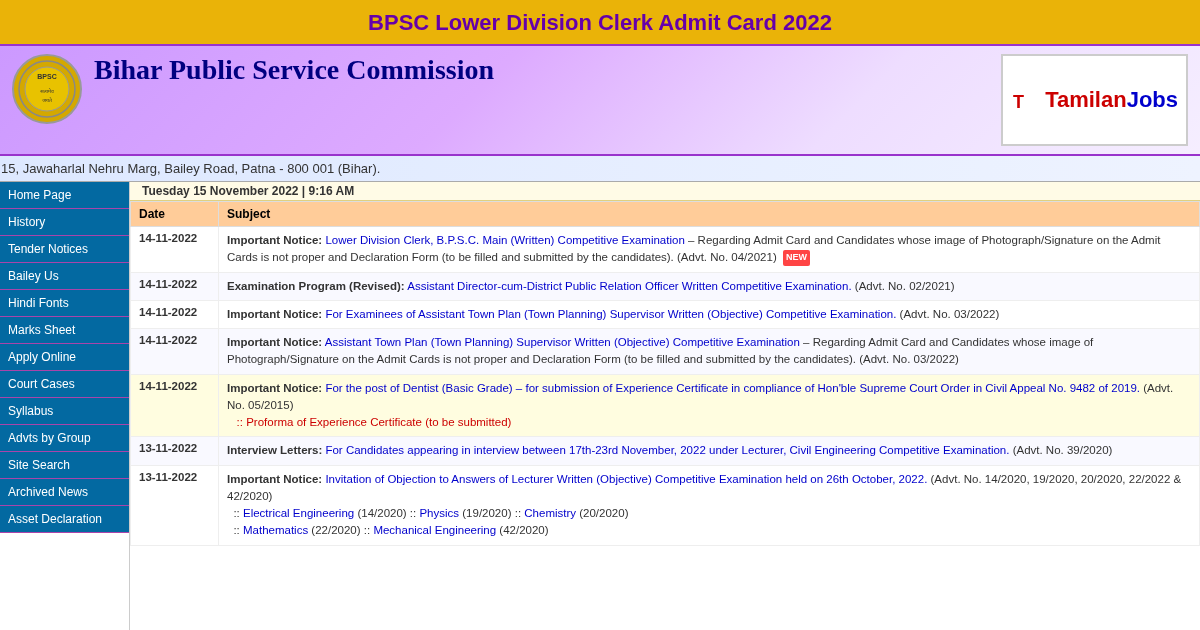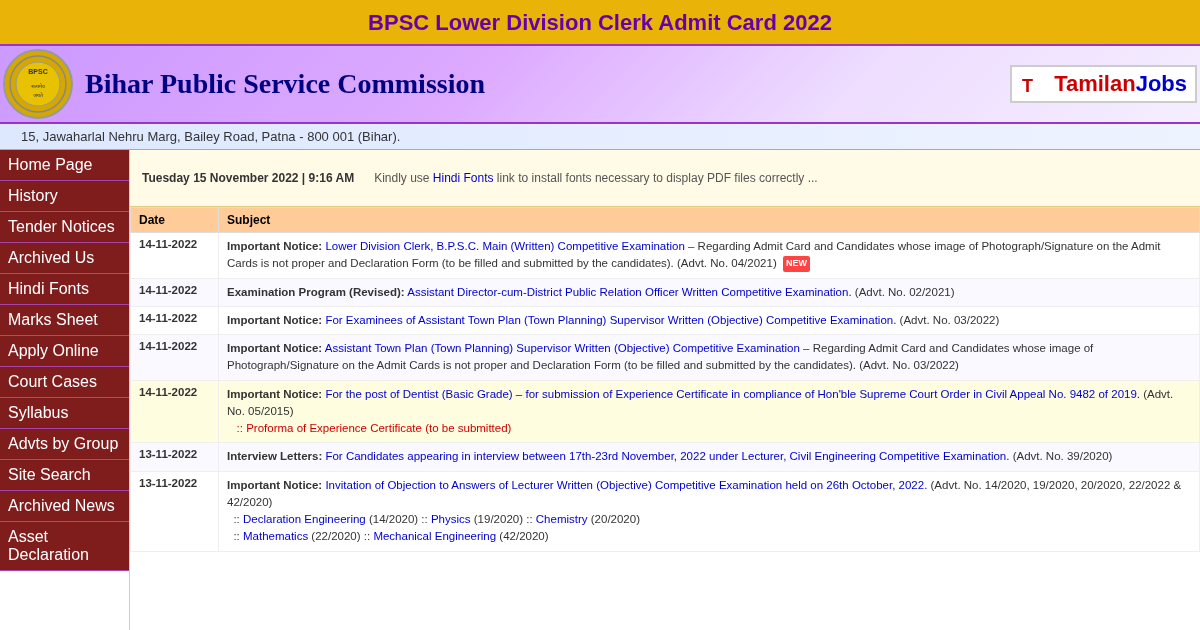--- a/index.html
+++ b/index.html
@@ -10,26 +10,25 @@
       font-size: 22px;
       font-weight: bold;
       color: #6600aa;
       padding: 10px 0 8px 0;
       background: #eab308;
     }
 
     .header-bar {
       background: linear-gradient(135deg, #cc99ff 0%, #ddaaff 40%, #eeddff 70%, #f5eeff 100%);
       display: flex;
-      align-items: center;
-      padding: 8px 3px;
+      padding: 8px 12px;
       border-top: 2px solid #9933cc;
       border-bottom: 2px solid #9933cc;
       position: relative;
-      height: 80px;
+      height: 112px;
     }
 
     .header-emblem {
       width: 70px;
       height: 70px;
       margin-right: 12px;
       background: #d4a800;
       border-radius: 50%;
       display: flex;
       align-items: center;
@@ -57,21 +56,21 @@
       align-items: center;
       font-size: 22px;
       font-weight: bold;
     }
 
     .header-logo-tamilan { color: #cc0000; }
     .header-logo-jobs { color: #0000cc; }
 
     .address-bar {
       background: linear-gradient(to right, #dde8ff, #eef3ff);
-      padding: 5px 21px;
+      padding: 5px 1px;
       font-size: 13px;
       color: #333;
       border-bottom: 1px solid #aaa;
       display: flex;
       align-items: center;
     }
 
     .main-layout {
       display: flex;
       height: 490px;
@@ -80,37 +79,37 @@
     .sidebar {
       width: 130px;
       background: #fff;
       flex-shrink: 0;
       border-right: 1px solid #ccc;
     }
 
     .sidebar-item {
       display: block;
       padding: 6px 8px;
-      font-size: 16px;
+      font-size: 12px;
       color: #fff;
-      background: #7f1d1d;
+      background: #0369a1;
       border-bottom: 1px solid #aa44aa;
       cursor: pointer;
       text-decoration: none;
     }
 
     .content-area {
       flex: 1;
       overflow-y: auto;
       background: #fff;
     }
 
     .date-bar {
       background: #fffbe6;
-      padding: 21px 12px;
+      padding: 2px 12px;
       border-bottom: 1px solid #e0d080;
       display: flex;
       align-items: center;
       gap: 20px;
       font-size: 12px;
     }
 
     .date-text { font-weight: bold; color: #333; }
     .date-hint { color: #555; }
     .date-hint a { color: #0000cc; }
@@ -200,36 +199,35 @@
   </div>
 </div>
 
 <div class="address-bar">15, Jawaharlal Nehru Marg, Bailey Road, Patna - 800 001 (Bihar).</div>
 
 <div class="main-layout">
   <nav class="sidebar">
     <a class="sidebar-item">Home Page</a>
     <a class="sidebar-item">History</a>
     <a class="sidebar-item">Tender Notices</a>
-    <a class="sidebar-item">Archived Us</a>
+    <a class="sidebar-item">Bailey Us</a>
     <a class="sidebar-item">Hindi Fonts</a>
     <a class="sidebar-item">Marks Sheet</a>
     <a class="sidebar-item">Apply Online</a>
     <a class="sidebar-item">Court Cases</a>
     <a class="sidebar-item">Syllabus</a>
     <a class="sidebar-item">Advts by Group</a>
     <a class="sidebar-item">Site Search</a>
     <a class="sidebar-item">Archived News</a>
     <a class="sidebar-item">Asset Declaration</a>
   </nav>
 
   <div class="content-area">
     <div class="date-bar">
       <span class="date-text">Tuesday 15 November 2022 | 9:16 AM</span>
-      <span class="date-hint">Kindly use <a href="#" class="link-blue">Hindi Fonts</a> link to install fonts necessary to display PDF files correctly ...</span>
     </div>
 
     <table class="notice-table">
       <thead>
         <tr>
           <th>Date</th>
           <th>Subject</th>
         </tr>
       </thead>
       <tbody>
@@ -289,21 +287,21 @@
             (Advt. No. 39/2020)
           </td>
         </tr>
 
         <tr>
           <td class="date-col">13-11-2022</td>
           <td class="subject-col">
             <strong>Important Notice:</strong>
             <a href="#" class="link-blue"> Invitation of Objection to Answers of Lecturer Written (Objective) Competitive Examination held on 26th October, 2022.</a>
             (Advt. No. 14/2020, 19/2020, 20/2020, 22/2022 &amp; 42/2020)<br>
-            &nbsp;&nbsp;:: <a href="#" class="link-blue">Declaration Engineering</a> (14/2020)
+            &nbsp;&nbsp;:: <a href="#" class="link-blue">Electrical Engineering</a> (14/2020)
             :: <a href="#" class="link-blue">Physics</a> (19/2020)
             :: <a href="#" class="link-blue">Chemistry</a> (20/2020)<br>
             &nbsp;&nbsp;:: <a href="#" class="link-blue">Mathematics</a> (22/2020)
             :: <a href="#" class="link-blue">Mechanical Engineering</a> (42/2020)
           </td>
         </tr>
       </tbody>
     </table>
   </div>
 </div>

